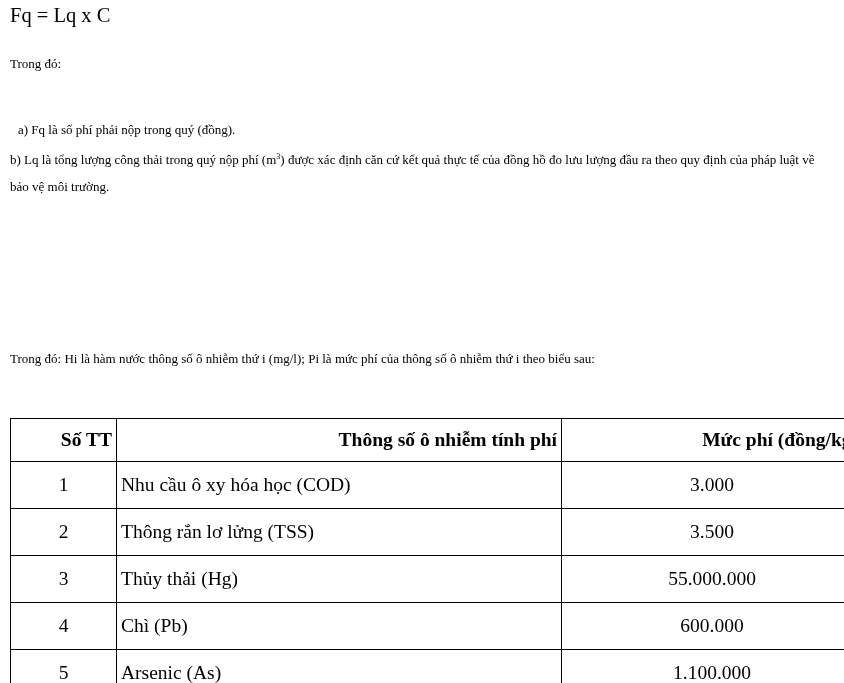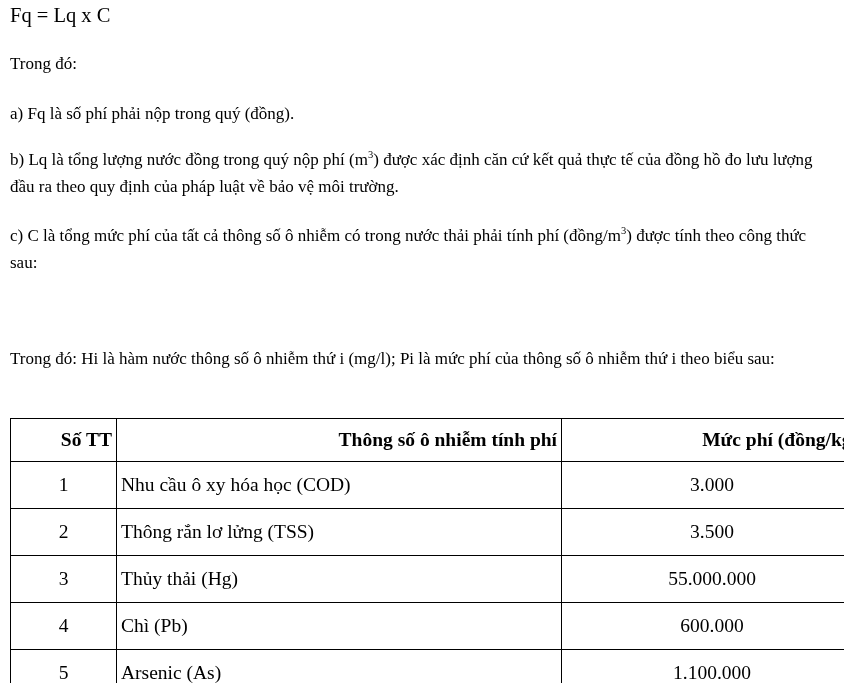--- a/index.html
+++ b/index.html
@@ -19,35 +19,35 @@
     position: relative;
     width: 844px;
     height: 656px;
     box-sizing: border-box;
     padding: 15px;
   }
   .body-text {
     position: absolute;
     left: 10px;
     right: 8px;
-    font-size: 17px;
+    font-size: 13px;
     line-height: 27px;
     text-align: left;
     white-space: pre-wrap;
   }
   .formula {
     position: absolute;
     left: 10px;
     font-size: 20.5px;
     line-height: 27px;
   }
   
   #p-formula1 { top: 2px; }
   #p-trongdo  { top: 50px; }
-  #p-a        { top: 100px; }
+  #p-a        { top: 116px; margin-left: 8px; }
   #p-b        { top: 146px; }
   #p-c        { top: 222px; }
   #p-formula2 { top: 297px; }
   #p-trongdo2 { top: 345px; }
 
   table.fee-table {
     position: absolute;
     left: 10px;
     top: 418px;
     width: 825px;
@@ -82,23 +82,22 @@
 <body>
 
 <div class="page">
 
   <div class="formula" id="p-formula1">Fq = Lq x C</div>
 
   <div class="body-text" id="p-trongdo">Trong đó:</div>
 
   <div class="body-text" id="p-a">a) Fq là số phí phải nộp trong quý (đồng).</div>
 
-  <div class="body-text" id="p-b"><span>b) Lq là tổng lượng nước đồng trong quý nộp phí (m</span><sup>3</sup><span>) được xác định căn cứ kết quả thực tế của đồng hồ đo lưu lượng đầu ra theo quy định của pháp luật về bảo vệ môi trường.</span></div>
+  <div class="body-text" id="p-b"><span>b) Lq là tổng lượng công thải trong quý nộp phí (m</span><sup>3</sup><span>) được xác định căn cứ kết quả thực tế của đồng hồ đo lưu lượng đầu ra theo quy định của pháp luật về bảo vệ môi trường.</span></div>
 
-  <div class="body-text" id="p-c"><span>c) C là tổng mức phí của tất cả thông số ô nhiễm có trong nước thải phải tính phí (đồng/m</span><sup>3</sup><span>) được tính theo công thức sau:</span></div>
 
 
   <div class="body-text" id="p-trongdo2">Trong đó: Hi là hàm nước thông số ô nhiễm thứ i (mg/l); Pi là mức phí của thông số ô nhiễm thứ i theo biểu sau:</div>
 
   <table class="fee-table">
     <thead>
       <tr>
         <th class="col-no">Số TT</th>
         <th class="col-param">Thông số ô nhiễm tính phí</th>
         <th class="col-fee">Mức phí (đồng/kg)</th>

